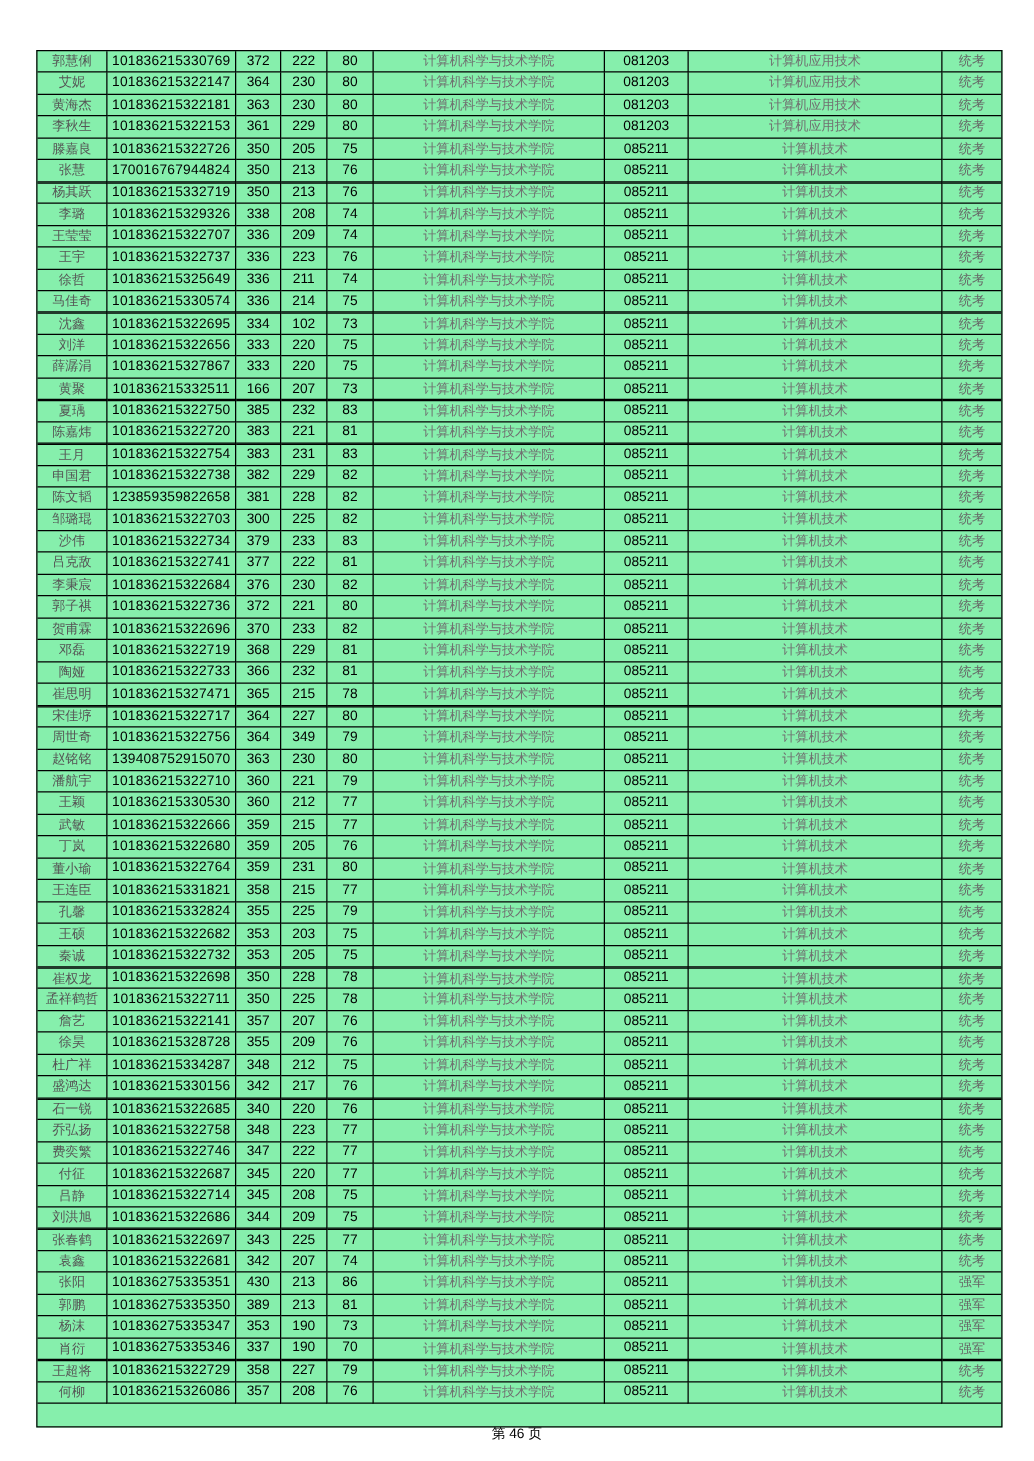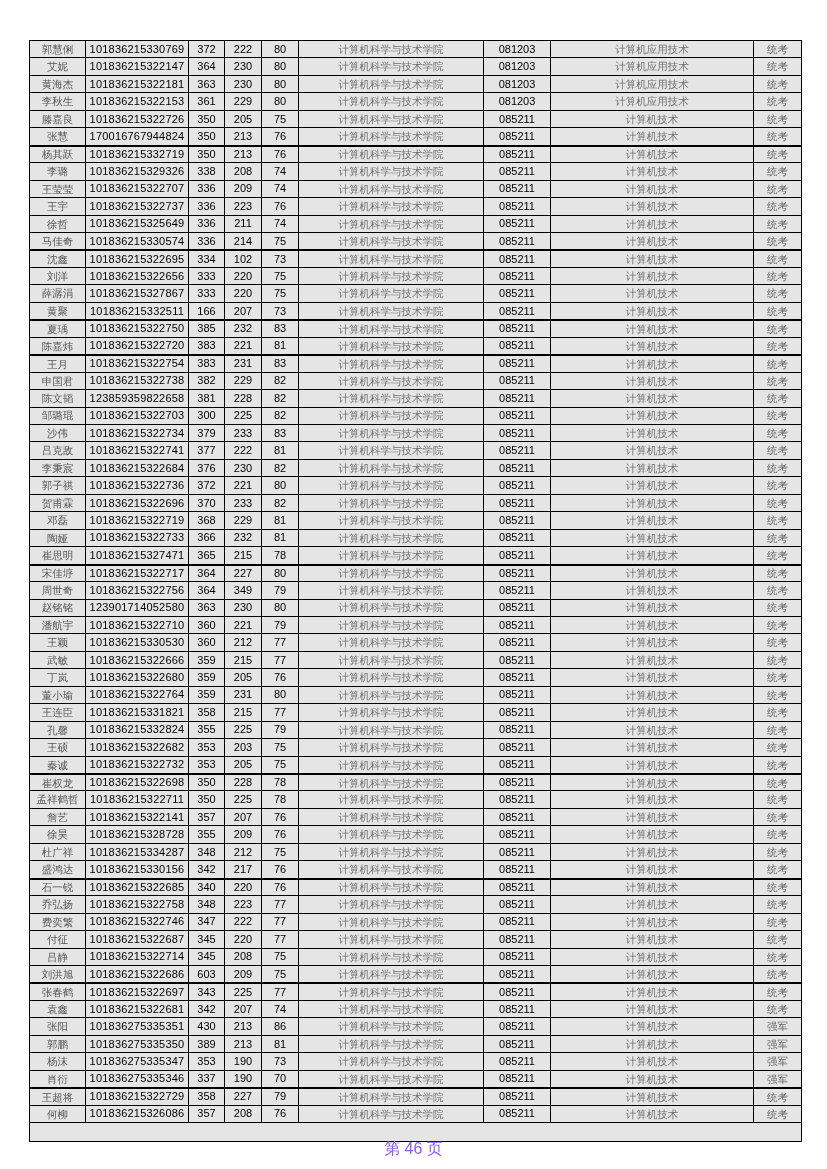--- a/index.html
+++ b/index.html
@@ -8,42 +8,42 @@
     font-family:"Liberation Sans", sans-serif;
     -webkit-font-smoothing:antialiased;
   }
   .doc-table{
     position:absolute;left:29px;top:40px;
     display:grid;
     grid-template-columns:56px 103px 36px 37px 37px 185px 67px 203px 47px;
     grid-auto-rows:17.46px;
     border:1.6px solid #000;
     box-sizing:border-box;
-    background:#e5e5e5;
+    background:#86efac;
   }
   .cell{
     border-right:1px solid #000;
     border-bottom:1px solid #000;
     box-sizing:border-box;
     display:flex;align-items:center;justify-content:center;
     overflow:hidden;white-space:nowrap;
     font-size:11px;line-height:1;
     color:#000;
   }
   .cell.last-col{border-right:none;}
   .cell.last-row{border-bottom:none;margin-top:37px;}
   .cell.thick-top{border-top:1.4px solid #000;}
   .cell.cjk{color:#666;font-size:10.5px;letter-spacing:0px;}
   .cell.college{color:#707070;}
   .cell.name{color:#555;}
   .cell.num{color:#000;font-size:11px;}
   .cell.id{font-size:11px;letter-spacing:0.2px;}
   .page-footer{
     position:absolute;left:0;right:0;top:1139px;
-    text-align:center;font-size:16px;color:#8b5cf6;
+    text-align:center;font-size:11px;color:#000000;
     font-family:"Liberation Sans", sans-serif;
   }
 </style>
 </head>
 <body>
 
 <div class="doc-table" id="table-root">
     <div class="cell cjk name">郭慧俐</div>
     <div class="cell num id">101836215330769</div>
     <div class="cell num">372</div>
@@ -326,21 +326,21 @@
     <div class="cell cjk name">周世奇</div>
     <div class="cell num id">101836215322756</div>
     <div class="cell num">364</div>
     <div class="cell num">349</div>
     <div class="cell num">79</div>
     <div class="cell cjk college">计算机科学与技术学院</div>
     <div class="cell num">085211</div>
     <div class="cell cjk college">计算机技术</div>
     <div class="cell cjk last-col">统考</div>
     <div class="cell cjk name">赵铭铭</div>
-    <div class="cell num id">123901714052580</div>
+    <div class="cell num id">139408752915070</div>
     <div class="cell num">363</div>
     <div class="cell num">230</div>
     <div class="cell num">80</div>
     <div class="cell cjk college">计算机科学与技术学院</div>
     <div class="cell num">085211</div>
     <div class="cell cjk college">计算机技术</div>
     <div class="cell cjk last-col">统考</div>
     <div class="cell cjk name">潘航宇</div>
     <div class="cell num id">101836215322710</div>
     <div class="cell num">360</div>
@@ -516,21 +516,21 @@
     <div class="cell num id">101836215322714</div>
     <div class="cell num">345</div>
     <div class="cell num">208</div>
     <div class="cell num">75</div>
     <div class="cell cjk college">计算机科学与技术学院</div>
     <div class="cell num">085211</div>
     <div class="cell cjk college">计算机技术</div>
     <div class="cell cjk last-col">统考</div>
     <div class="cell cjk name">刘洪旭</div>
     <div class="cell num id">101836215322686</div>
-    <div class="cell num">603</div>
+    <div class="cell num">344</div>
     <div class="cell num">209</div>
     <div class="cell num">75</div>
     <div class="cell cjk college">计算机科学与技术学院</div>
     <div class="cell num">085211</div>
     <div class="cell cjk college">计算机技术</div>
     <div class="cell cjk last-col">统考</div>
     <div class="cell cjk name thick-top">张春鹤</div>
     <div class="cell num id thick-top">101836215322697</div>
     <div class="cell num thick-top">343</div>
     <div class="cell num thick-top">225</div>

